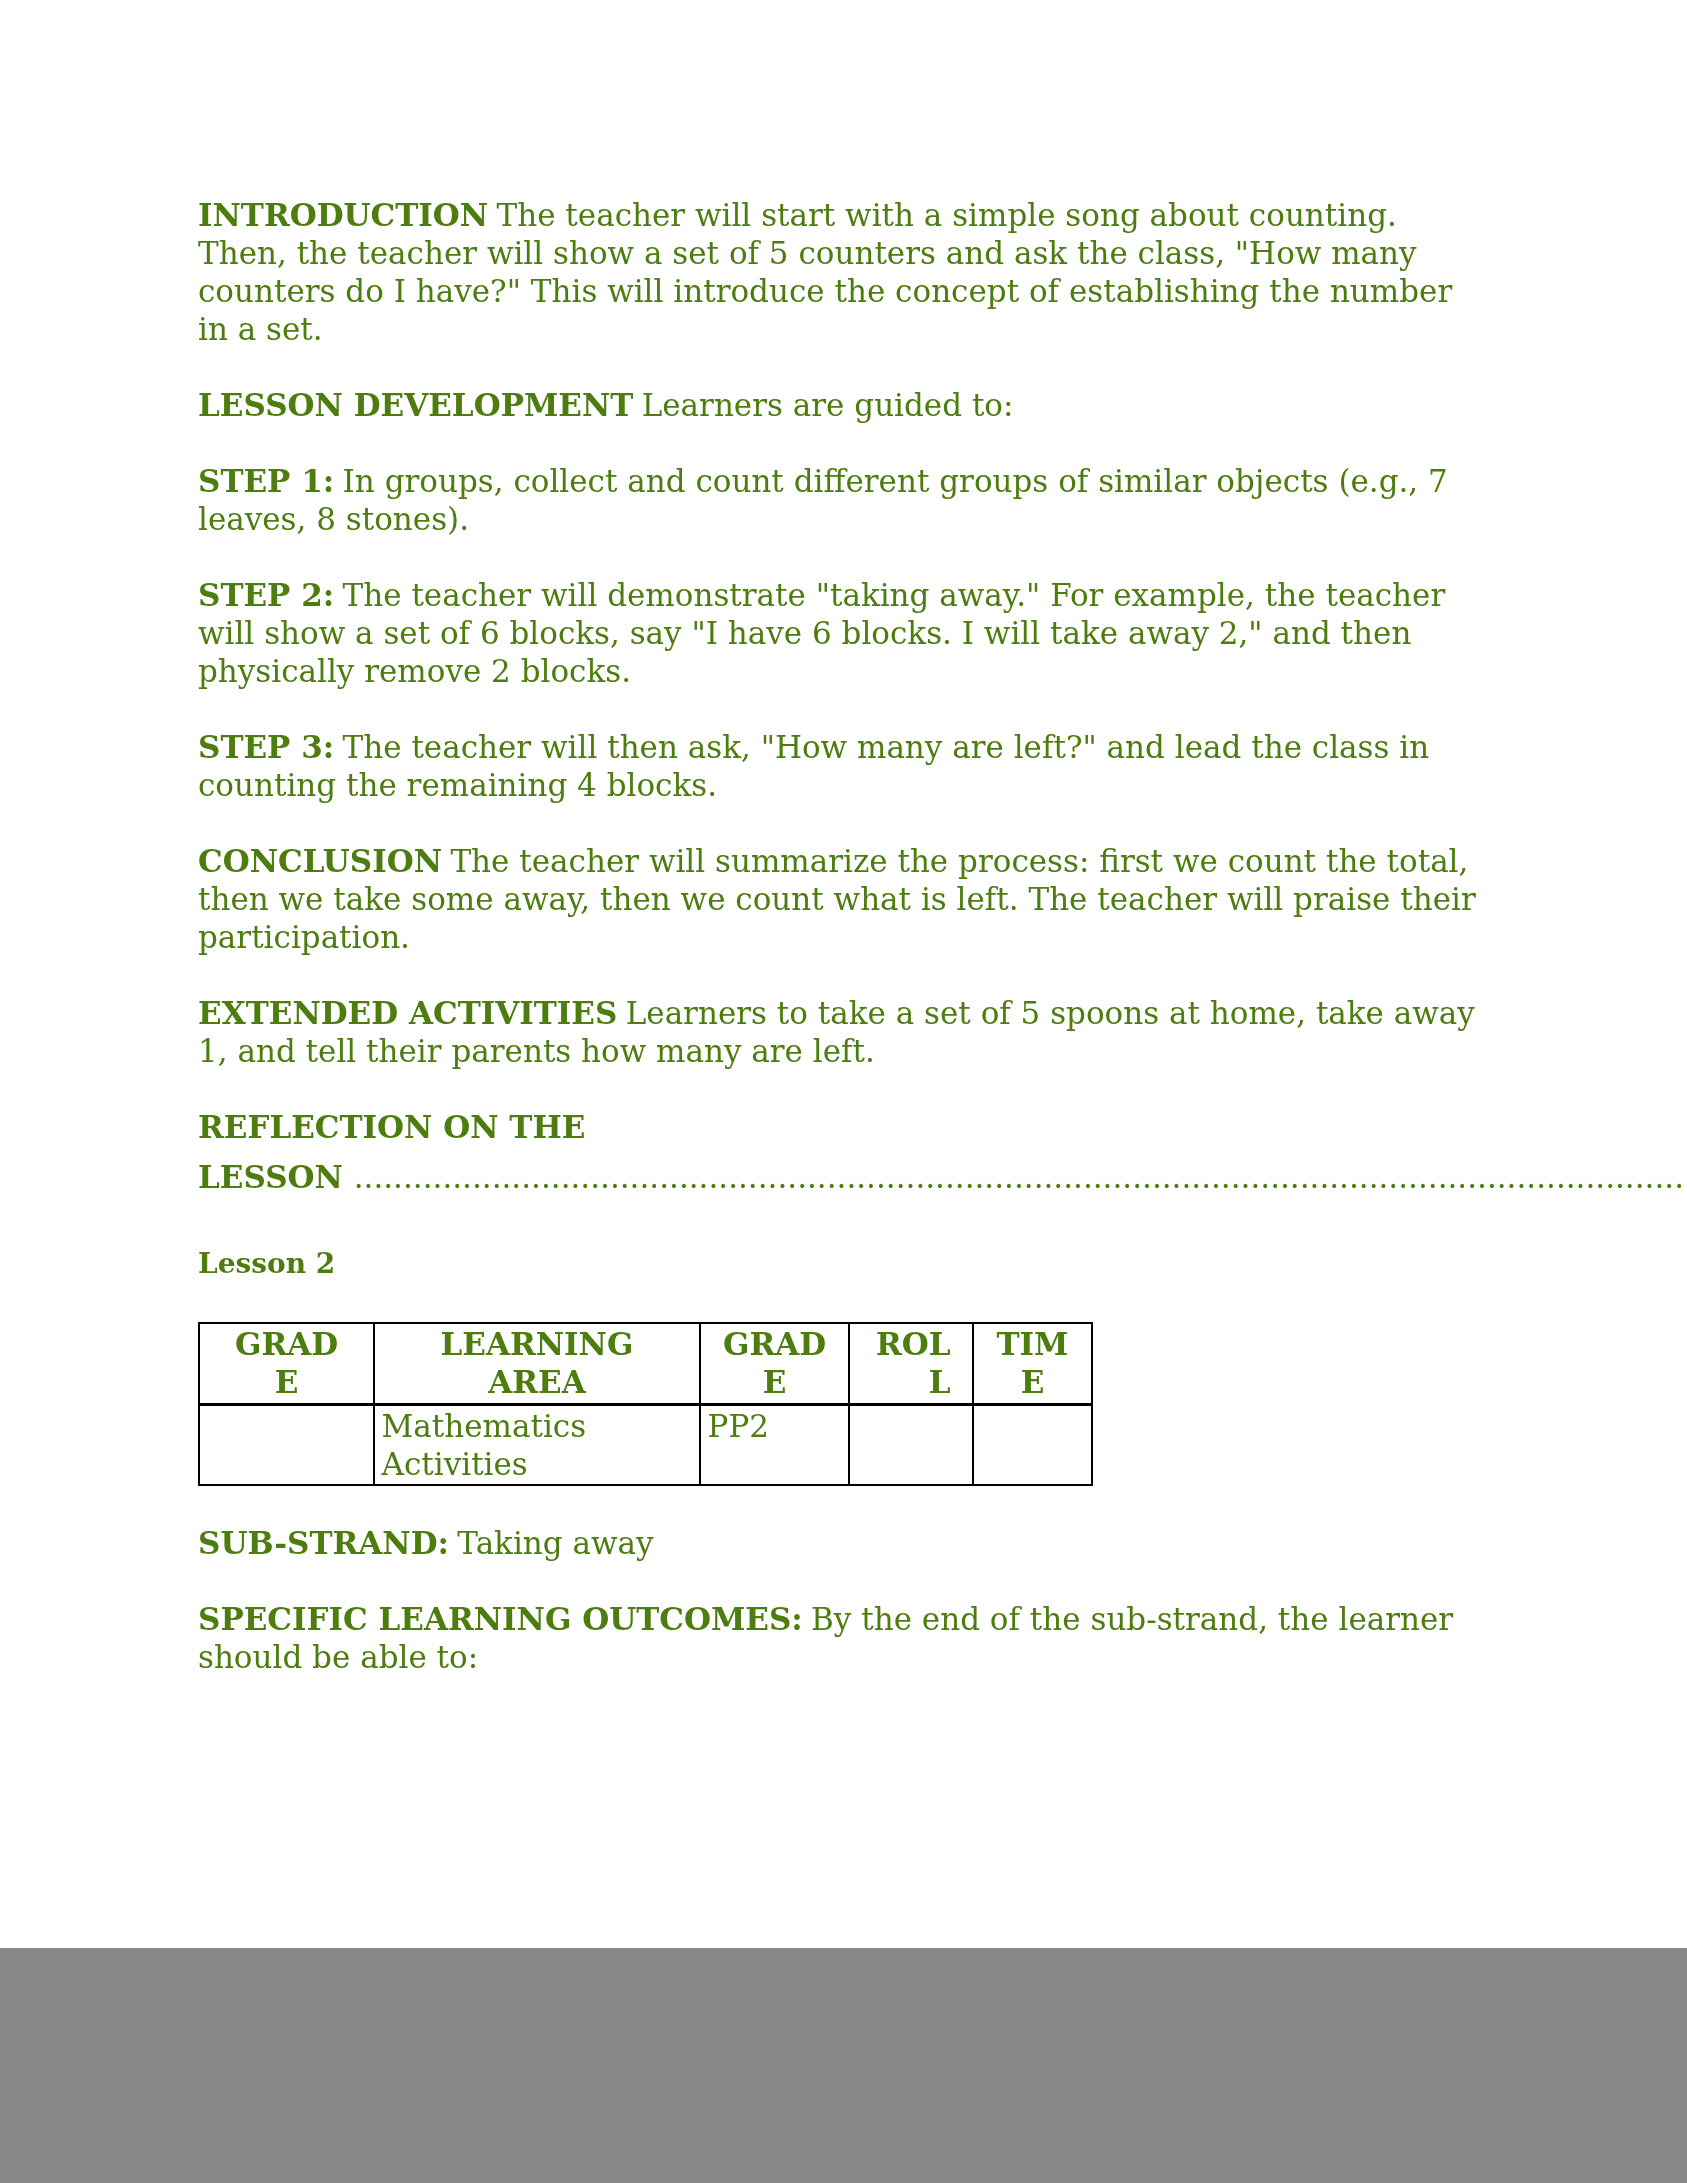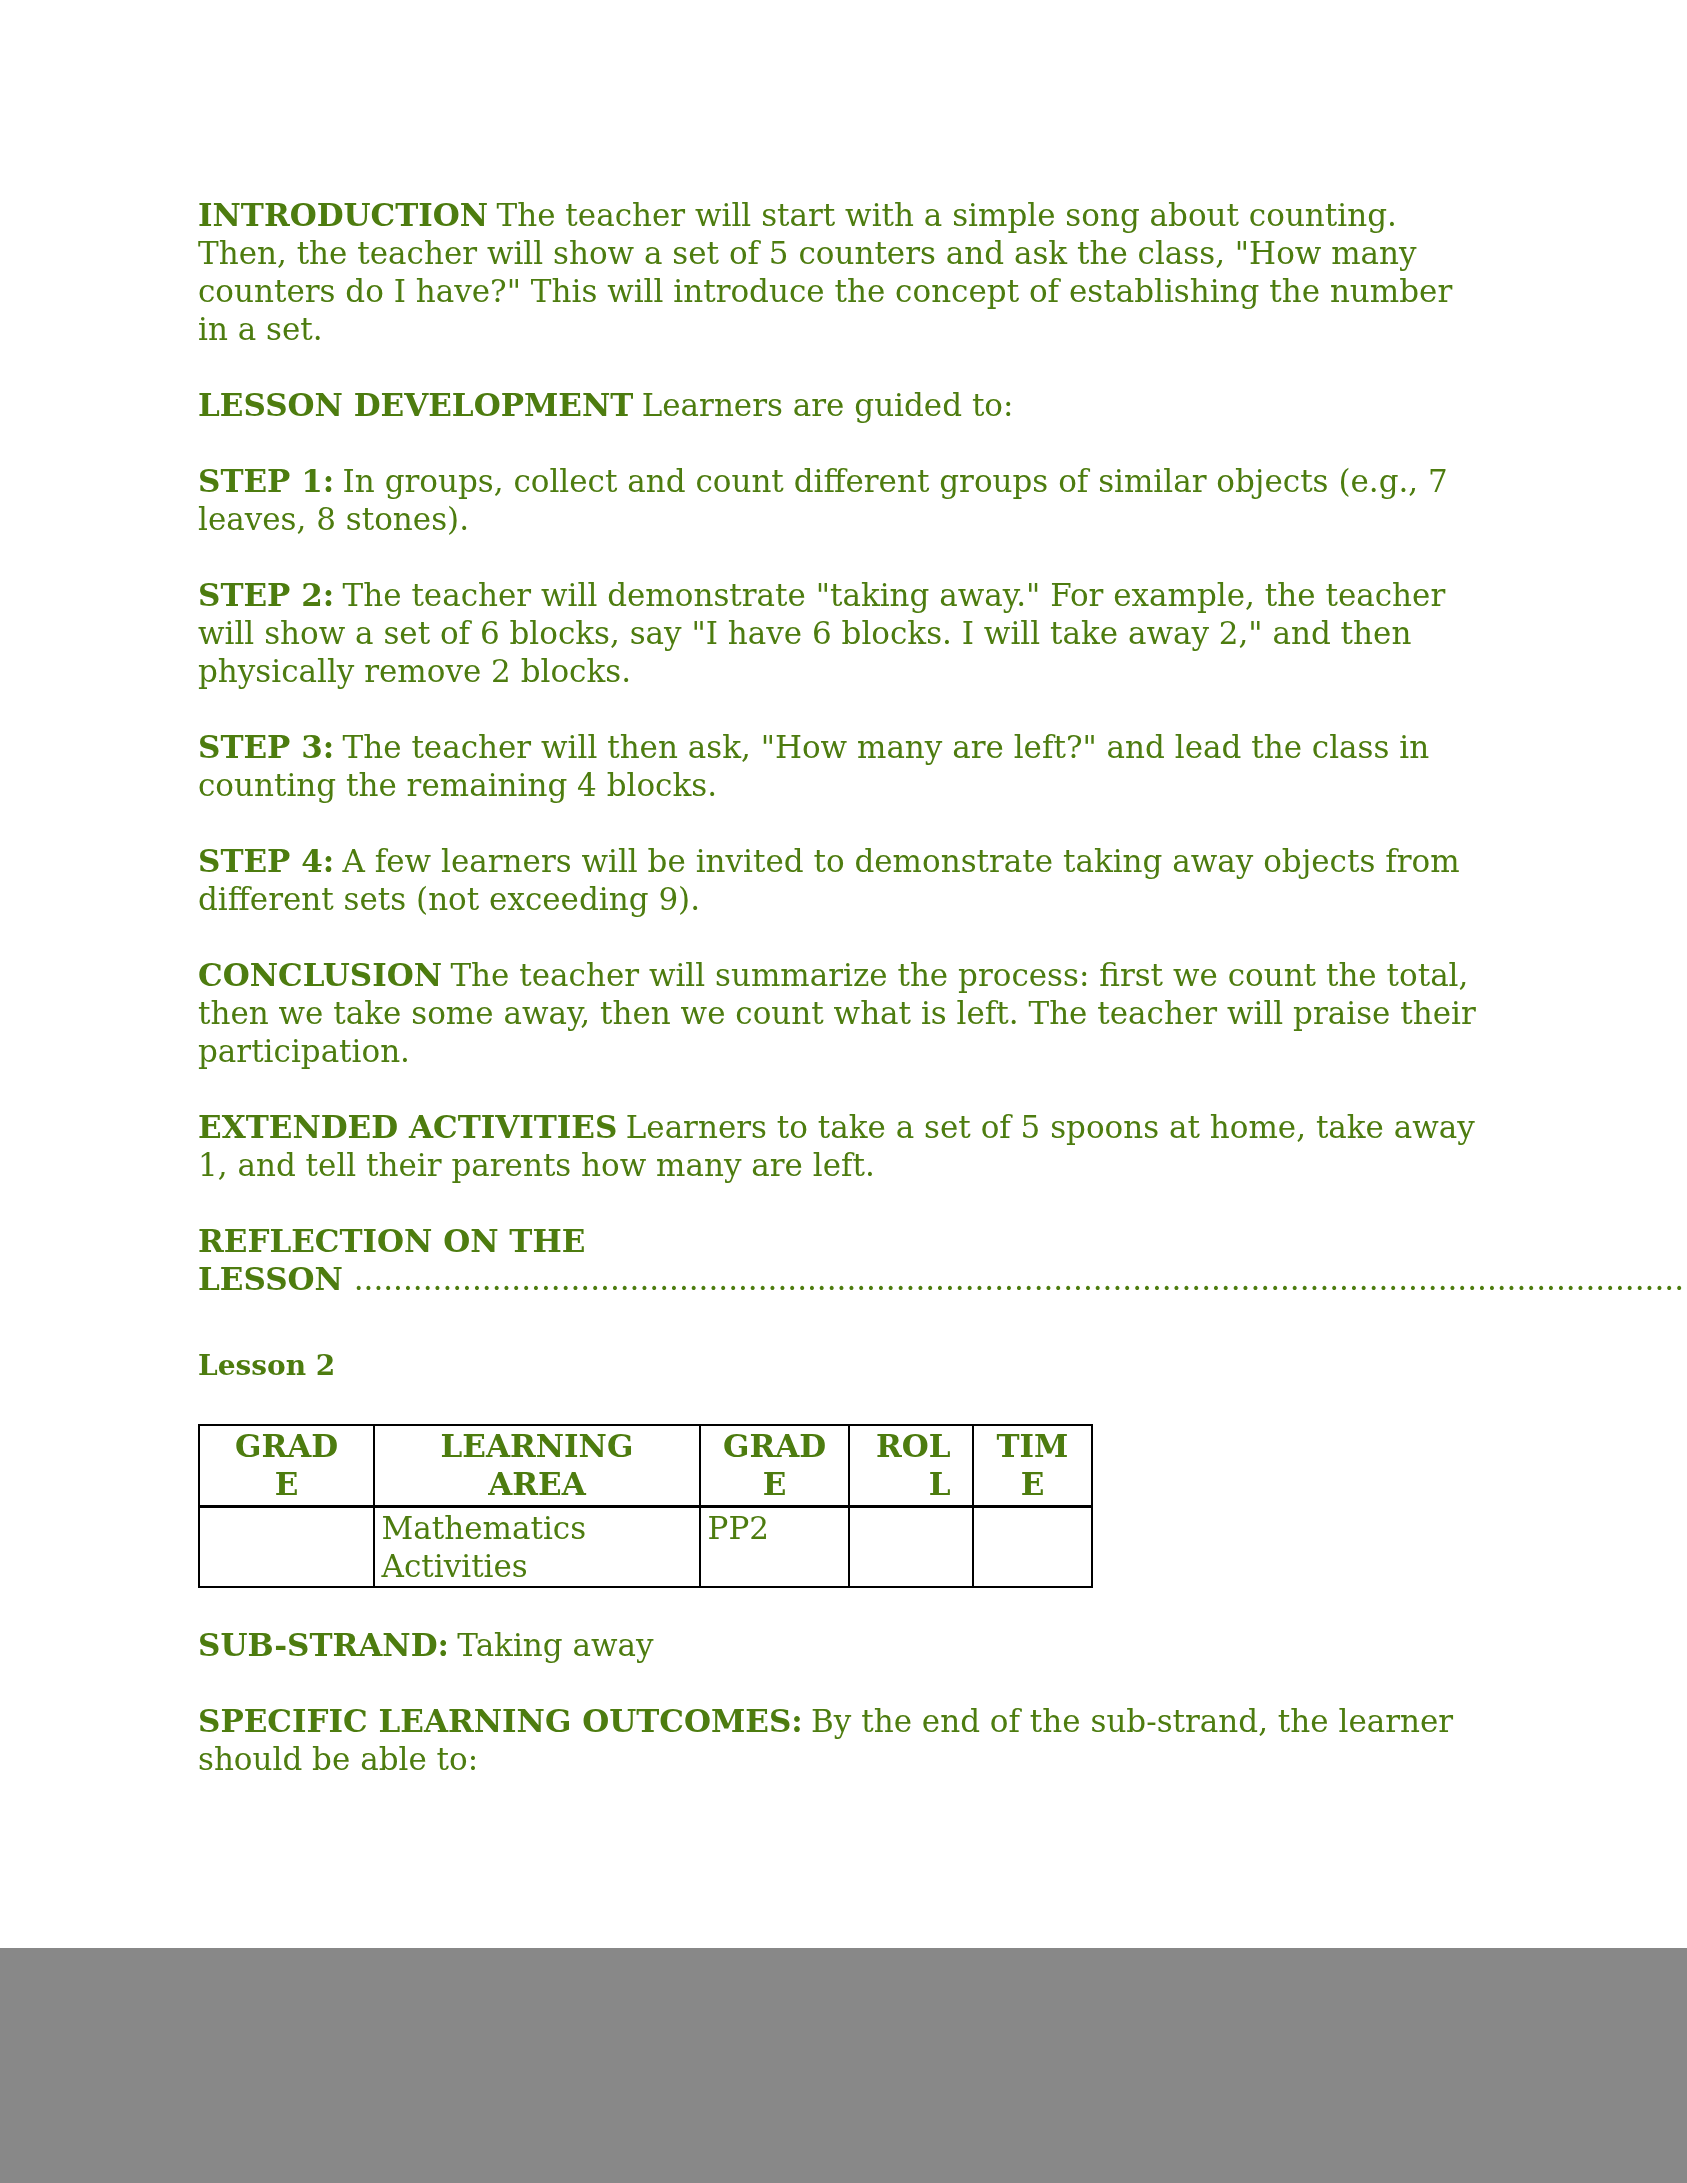--- a/index.html
+++ b/index.html
@@ -12,21 +12,21 @@
     font-family: "DejaVu Serif", "Liberation Serif", serif;
     font-size: 31px;
     line-height: 38px;
     box-sizing: border-box;
     padding: 196px 198px 66px 198px;
     overflow: hidden;
   }
   .para { margin: 0 0 38px 0; }
   .b { font-weight: bold; }
   .para .b { margin-right: 0.27em; }
-  .reflect-line1 { margin-bottom: 0; }
+  .reflect-line1 { margin-bottom: 12px; }
   .reflect-line2 .b { margin-right: 0.35em; }
   .dots { word-break: break-all; }
   h1.lesson2 {
     font-size: 28px;
     line-height: 48px;
     font-weight: bold;
     margin: 44px 0 34px 0;
   }
   table.info {
     border-collapse: collapse;
@@ -71,23 +71,20 @@
   </p>
 
   <p class="para">
     <span class="b">STEP 2:</span><span>The teacher will demonstrate "taking away." For example, the teacher will show a set of 6 blocks, say "I have 6 blocks. I will take away 2," and then physically remove 2 blocks.</span>
   </p>
 
   <p class="para">
     <span class="b">STEP 3:</span><span>The teacher will then ask, "How many are left?" and lead the class in counting the remaining 4 blocks.</span>
   </p>
 
-  <p class="para">
-    <span class="b">STEP 4:</span><span>A few learners will be invited to demonstrate taking away objects from different sets (not exceeding 9).</span>
-  </p>
 
   <p class="para">
     <span class="b">CONCLUSION</span><span>The teacher will summarize the process: first we count the total, then we take some away, then we count what is left. The teacher will praise their participation.</span>
   </p>
 
   <p class="para">
     <span class="b">EXTENDED ACTIVITIES</span><span>Learners to take a set of 5 spoons at home, take away 1, and tell their parents how many are left.</span>
   </p>
 
   <p class="para reflect-line1">

